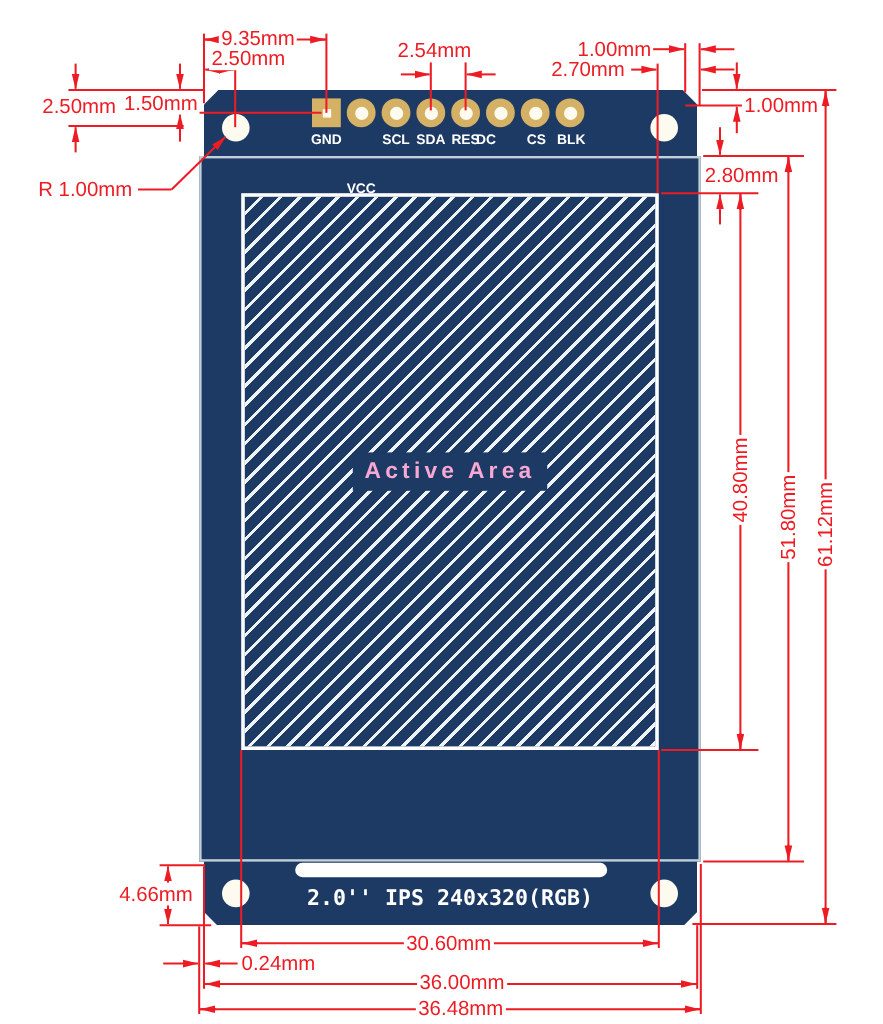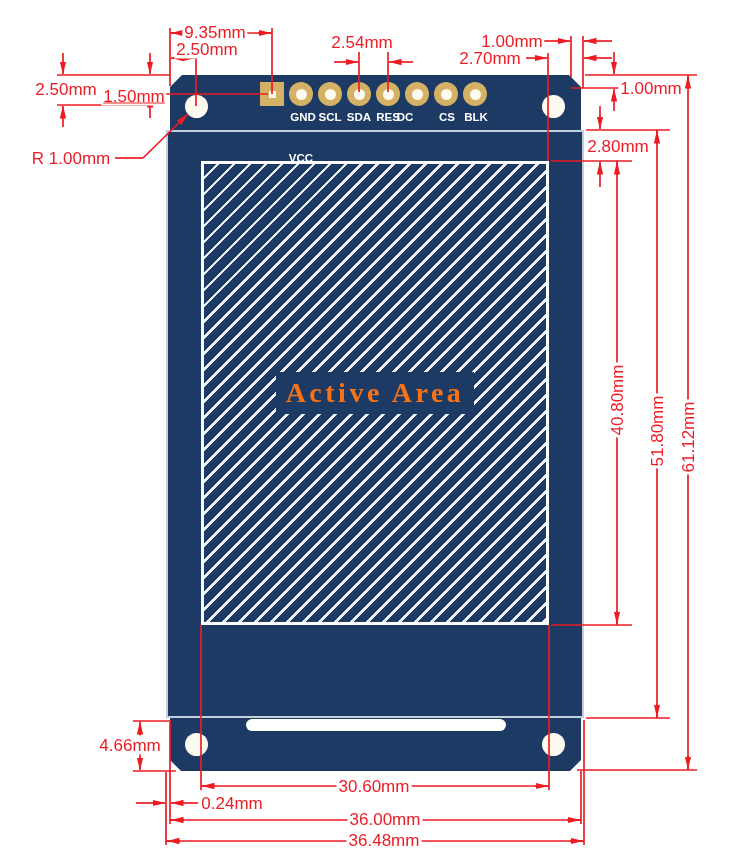--- a/index.html
+++ b/index.html
@@ -19,22 +19,22 @@
          clip-path:polygon(12px 0,calc(100% - 12px) 0,100% 12px,100% calc(100% - 11px),
                    calc(100% - 11px) 100%,11px 100%,0 calc(100% - 11px),0 12px);}
   
   .glass{left:166px;top:130px;width:418px;height:588px;background:var(--navy);
          border:2px solid var(--glassb);box-sizing:border-box;}
   
   .active{left:201px;top:161px;width:348px;height:464px;box-sizing:border-box;
           border:3px solid #fff;background:var(--navy);
           background-image:repeating-linear-gradient(135deg,rgba(0,0,0,0) 0px,rgba(0,0,0,0) 8.6px,var(--hatch) 8.6px,var(--hatch) 11.3px);
           display:flex;align-items:center;justify-content:center;}
-  .active-label{background:var(--navy);color:#f97316;font-family:Liberation Serif, serif;
-          font-size:28px;font-weight:bold;letter-spacing:3.5px;padding:5px 10px;white-space:nowrap;}
+  .active-label{background:var(--navy);color:#f9a8d4;font-family:Liberation Sans, sans-serif;
+          font-size:19px;font-weight:bold;letter-spacing:3.5px;padding:5px 10px;white-space:nowrap;}
 
   
   .pad{top:82px;width:24px;height:24px;background:var(--gold);}
   .pad-round{border-radius:50%;}
   .pad-hole{position:absolute;left:6.5px;top:6.5px;width:11px;height:11px;border-radius:50%;background:#fdfaef;}
   .pad-sq-hole{position:absolute;left:8.5px;top:8.5px;width:7px;height:7px;background:#fdfaef;}
   .pin-label{top:111px;transform:translateX(-50%);color:#fff;font-size:11.5px;font-weight:bold;
           white-space:nowrap;letter-spacing:0px;}
 
   
@@ -83,35 +83,36 @@
   <div class="abs pad pad-round" style="left:405px;">
       <span class="pad-hole"></span>
     </div>
   <div class="abs pad pad-round" style="left:434px;">
       <span class="pad-hole"></span>
     </div>
   <div class="abs pad pad-round" style="left:463px;">
       <span class="pad-hole"></span>
     </div>
 
-  <span class="abs pin-label" style="left:272px;margin-left:31px;">GND</span>
+  <span class="abs pin-label" style="left:272px;">GND</span>
   <span class="abs pin-label" style="left:301px;margin-top:41px;">VCC</span>
   <span class="abs pin-label" style="left:330px;">SCL</span>
   <span class="abs pin-label" style="left:359px;text-align:center;">SDA</span>
   <span class="abs pin-label" style="left:388px;">RES</span>
   <span class="abs pin-label" style="left:405px;">DC</span>
   <span class="abs pin-label" style="left:447px;">CS</span>
   <span class="abs pin-label" style="left:476px;text-align:right;">BLK</span>
 
   <div class="abs hole" style="left:184.5px;top:94.5px;"></div>
   <div class="abs hole" style="left:541.5px;top:94.5px;"></div>
   <div class="abs hole" style="left:184.5px;top:732.5px;"></div>
   <div class="abs hole" style="left:541.5px;top:732.5px;"></div>
 
   <div class="abs fpc"></div>
+  <div class="abs silk">2.0'' IPS 240x320(RGB)</div>
 
   <svg class="abs dims" width="736" height="853" viewBox="0 0 736 853">
     <defs>
       <marker id="ah" viewBox="0 0 13 8" markerWidth="13" markerHeight="8" refX="12.5" refY="4" orient="auto" markerUnits="userSpaceOnUse">
         <path d="M0 0.8 L13 4 L0 7.2 Z" fill="#ed1c24"></path>
       </marker>
     </defs>
 
     <line x1="170" y1="28" x2="170" y2="86"></line>
     <line x1="272" y1="28" x2="272" y2="94"></line>
@@ -198,21 +199,21 @@
     <line x1="567" y1="820" x2="580" y2="820" marker-end="url(#ah)"></line>
 
     <line x1="166" y1="841" x2="584" y2="841"></line>
     <line x1="180" y1="841" x2="167" y2="841" marker-end="url(#ah)"></line>
     <line x1="570" y1="841" x2="583" y2="841" marker-end="url(#ah)"></line>
   </svg>
 
   <div class="abs dim-label" style="left:215px;top:32px;">9.35mm</div>
   <div class="abs dim-label" style="left:207px;top:49px;">2.50mm</div>
   <div class="abs dim-label" style="left:66px;top:89px;">2.50mm</div>
-  <div class="abs dim-label" style="left:134px;top:96px;text-decoration:underline;">1.50mm</div>
+  <div class="abs dim-label" style="left:134px;top:86px;">1.50mm</div>
   <div class="abs dim-label" style="left:71px;top:158px;">R 1.00mm</div>
   <div class="abs dim-label" style="left:362px;top:42px;">2.54mm</div>
   <div class="abs dim-label" style="left:512px;top:41px;">1.00mm</div>
   <div class="abs dim-label" style="left:490px;top:58px;">2.70mm</div>
   <div class="abs dim-label" style="left:651px;top:88px;">1.00mm</div>
   <div class="abs dim-label" style="left:618px;top:146px;">2.80mm</div>
   <div class="abs dim-label rot" style="left:617px;top:400px;">40.80mm</div>
   <div class="abs dim-label rot" style="left:657px;top:431px;">51.80mm</div>
   <div class="abs dim-label rot" style="left:688px;top:437px;">61.12mm</div>
   <div class="abs dim-label" style="left:130px;top:745px;">4.66mm</div>

